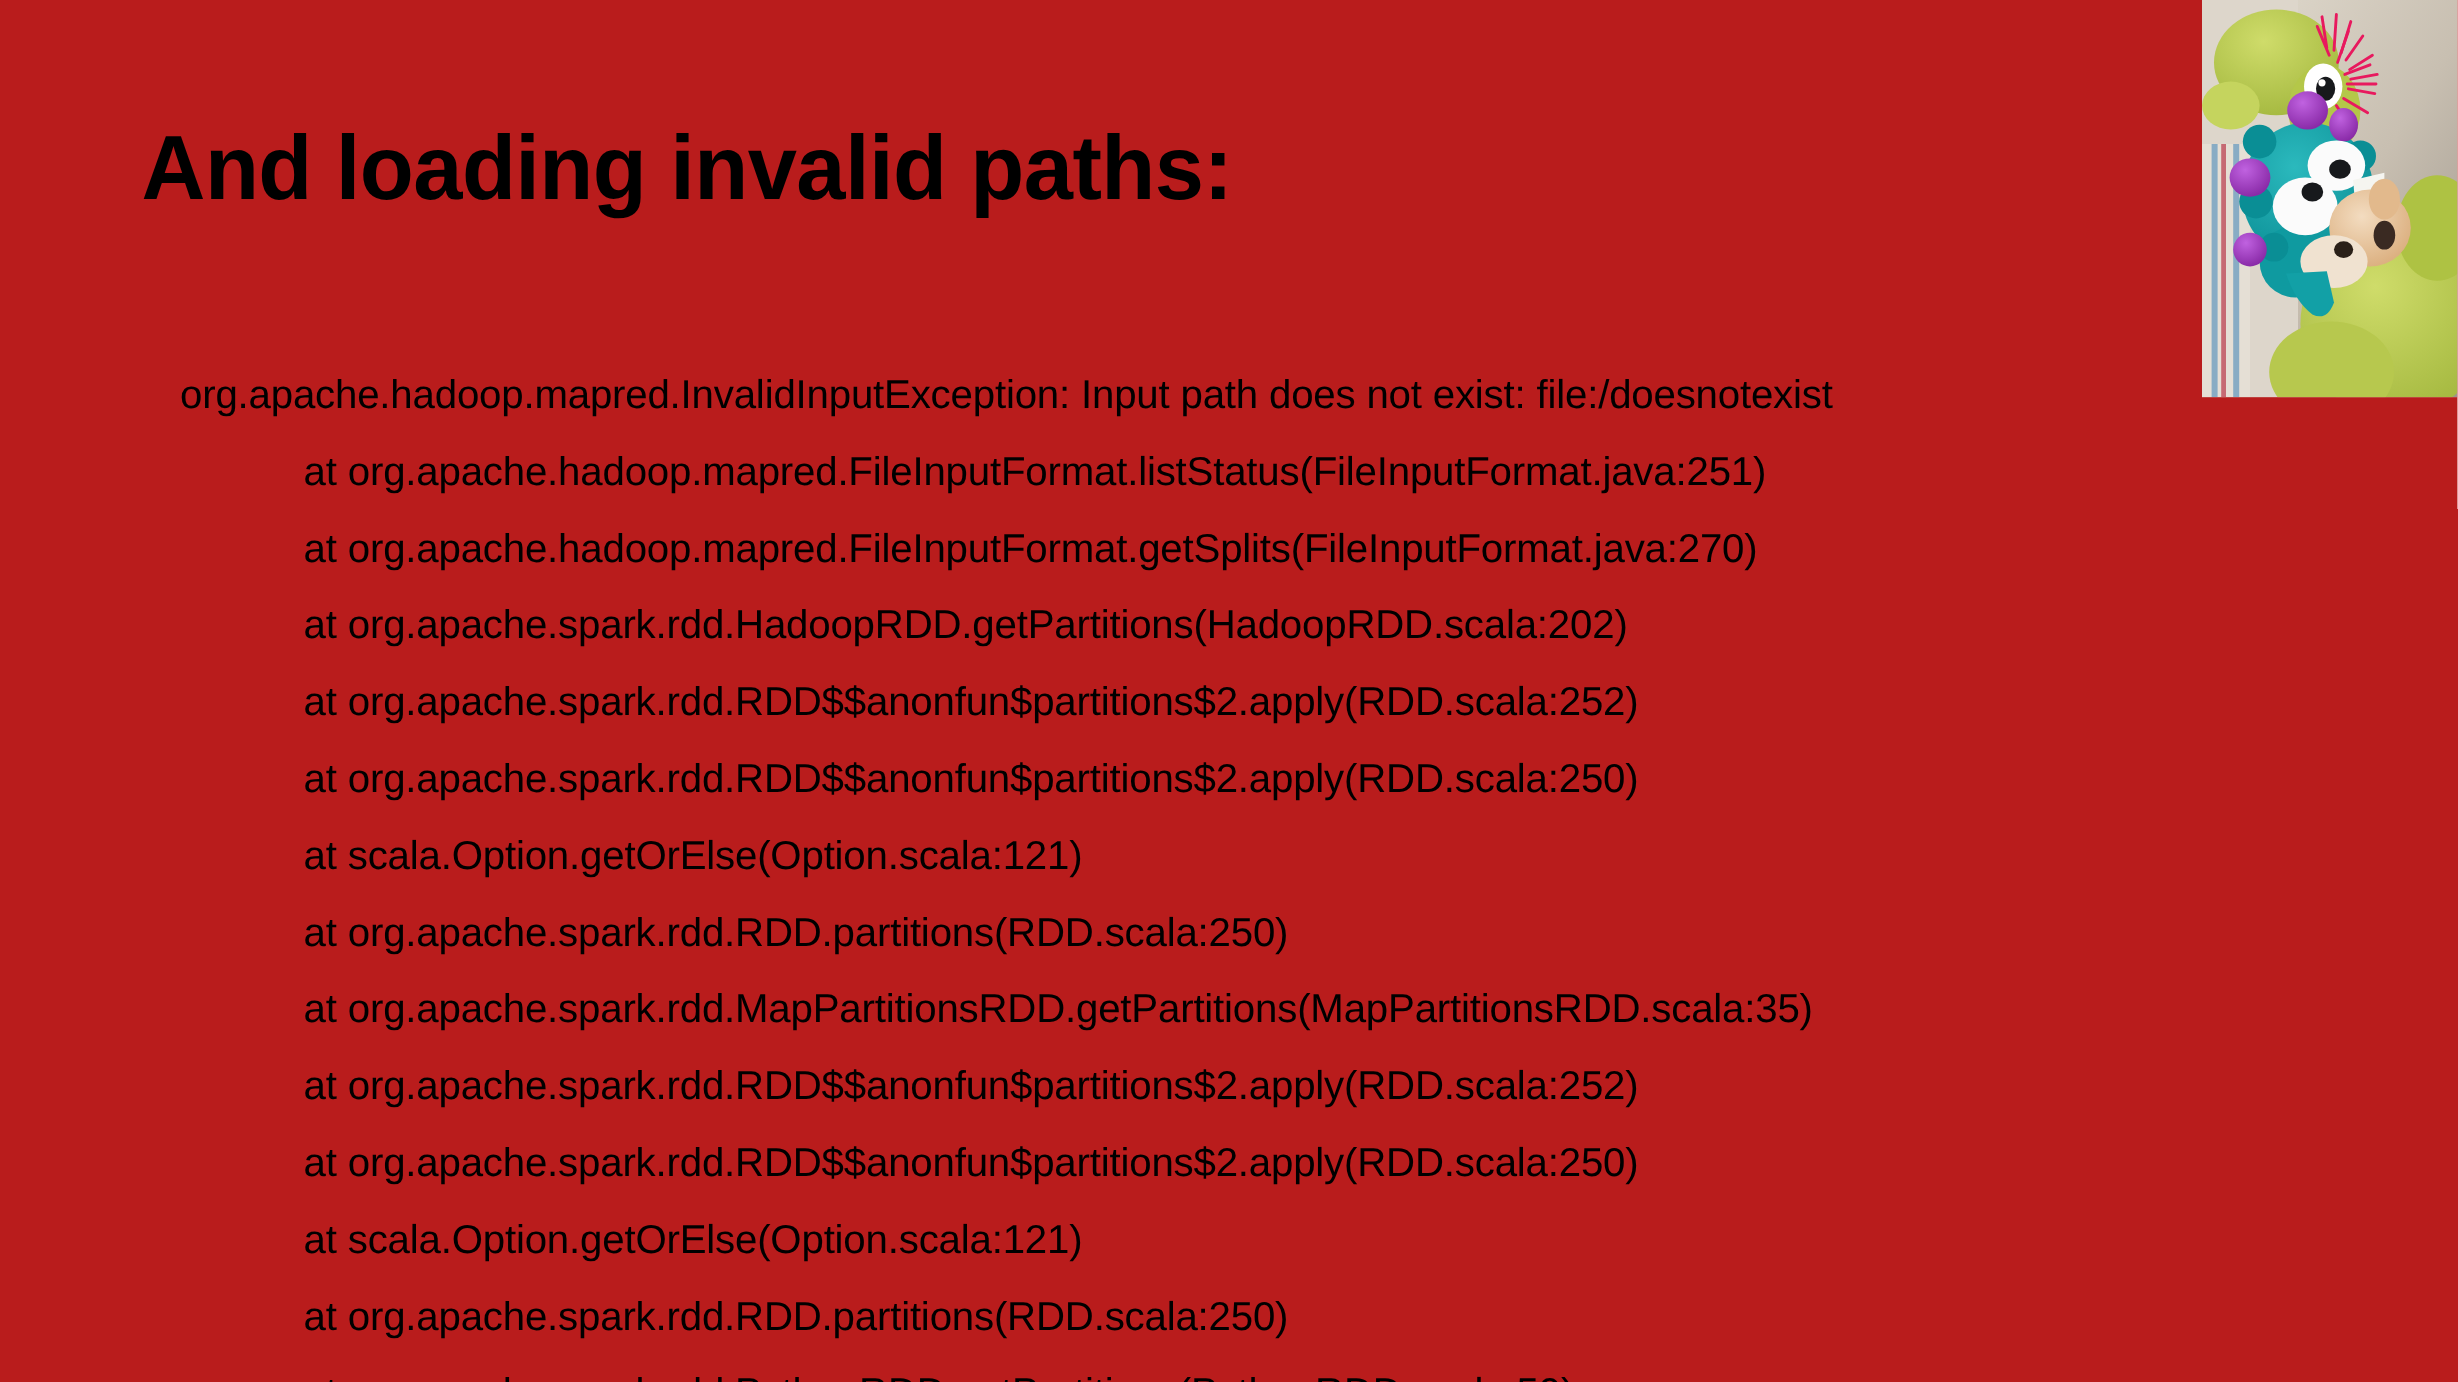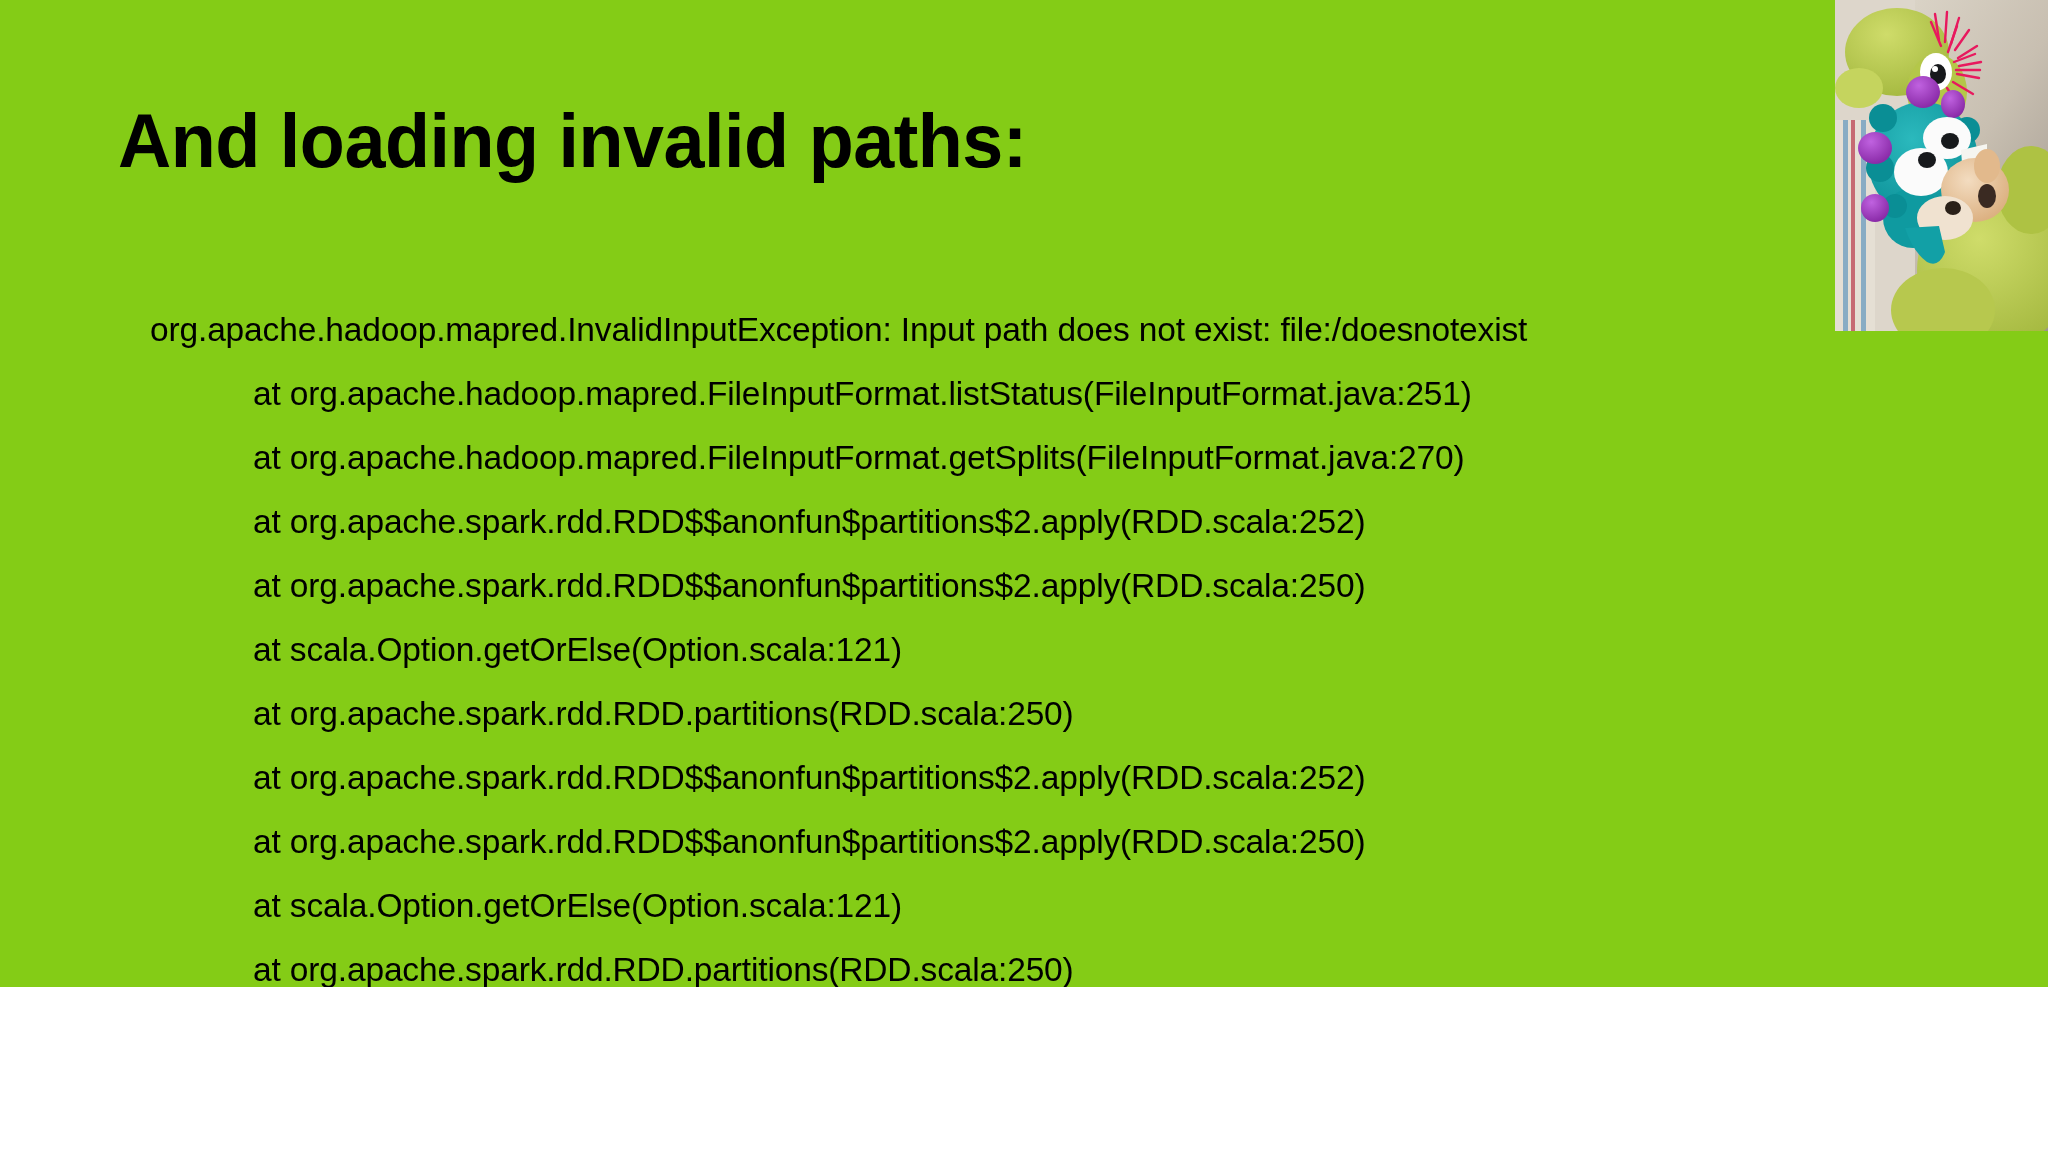--- a/index.html
+++ b/index.html
@@ -12,22 +12,22 @@
   }
 
   body {
     font-family: "Liberation Sans", sans-serif;
     position: relative;
   }
 
   #slide {
     position: relative;
     width: 2048px;
-    height: 987px;
-    background: #84cc16;
+    height: 1152px;
+    background: #b91c1c;
     overflow: hidden;
   }
 
   
   #slide-title {
     position: absolute;
     left: 118px;
     top: 103px;
     font-size: 76px;
     font-weight: bold;
@@ -82,24 +82,26 @@
 <body>
 
 <div id="slide">
 
   <div id="slide-title">And loading invalid paths:</div>
 
   <div id="stacktrace">
     <div class="trace-line">org.apache.hadoop.mapred.InvalidInputException: Input path does not exist: file:/doesnotexist</div>
     <div class="trace-line indent">at org.apache.hadoop.mapred.FileInputFormat.listStatus(FileInputFormat.java:251)</div>
     <div class="trace-line indent">at org.apache.hadoop.mapred.FileInputFormat.getSplits(FileInputFormat.java:270)</div>
+    <div class="trace-line indent">at org.apache.spark.rdd.HadoopRDD.getPartitions(HadoopRDD.scala:202)</div>
     <div class="trace-line indent">at org.apache.spark.rdd.RDD$$anonfun$partitions$2.apply(RDD.scala:252)</div>
     <div class="trace-line indent">at org.apache.spark.rdd.RDD$$anonfun$partitions$2.apply(RDD.scala:250)</div>
     <div class="trace-line indent">at scala.Option.getOrElse(Option.scala:121)</div>
     <div class="trace-line indent">at org.apache.spark.rdd.RDD.partitions(RDD.scala:250)</div>
+    <div class="trace-line indent">at org.apache.spark.rdd.MapPartitionsRDD.getPartitions(MapPartitionsRDD.scala:35)</div>
     <div class="trace-line indent">at org.apache.spark.rdd.RDD$$anonfun$partitions$2.apply(RDD.scala:252)</div>
     <div class="trace-line indent">at org.apache.spark.rdd.RDD$$anonfun$partitions$2.apply(RDD.scala:250)</div>
     <div class="trace-line indent">at scala.Option.getOrElse(Option.scala:121)</div>
     <div class="trace-line indent">at org.apache.spark.rdd.RDD.partitions(RDD.scala:250)</div>
     <div class="trace-line indent">at org.apache.spark.rdd.PythonRDD.getPartitions(PythonRDD.scala:59)</div>
   </div>
 
   <div id="photo">
     <svg viewBox="0 0 213 331" xmlns="http://www.w3.org/2000/svg">
       <defs>

